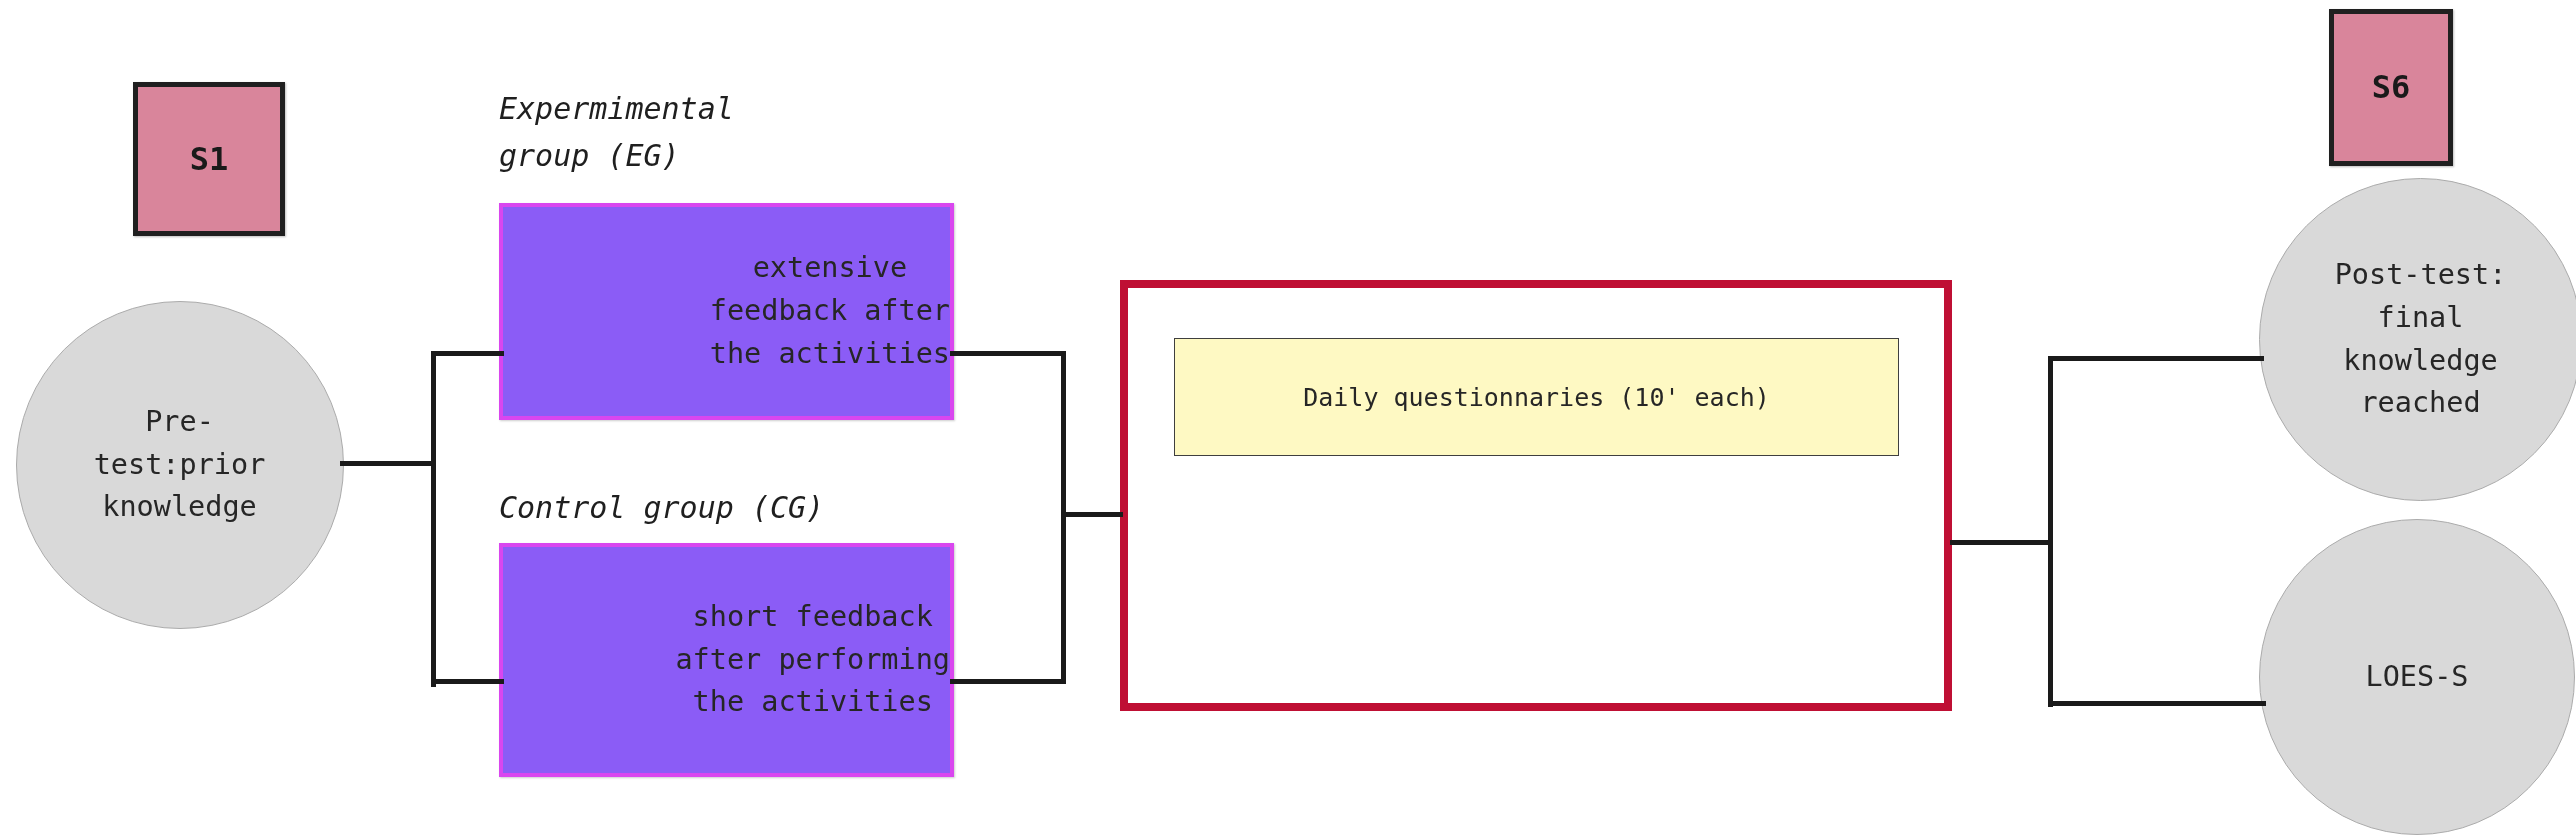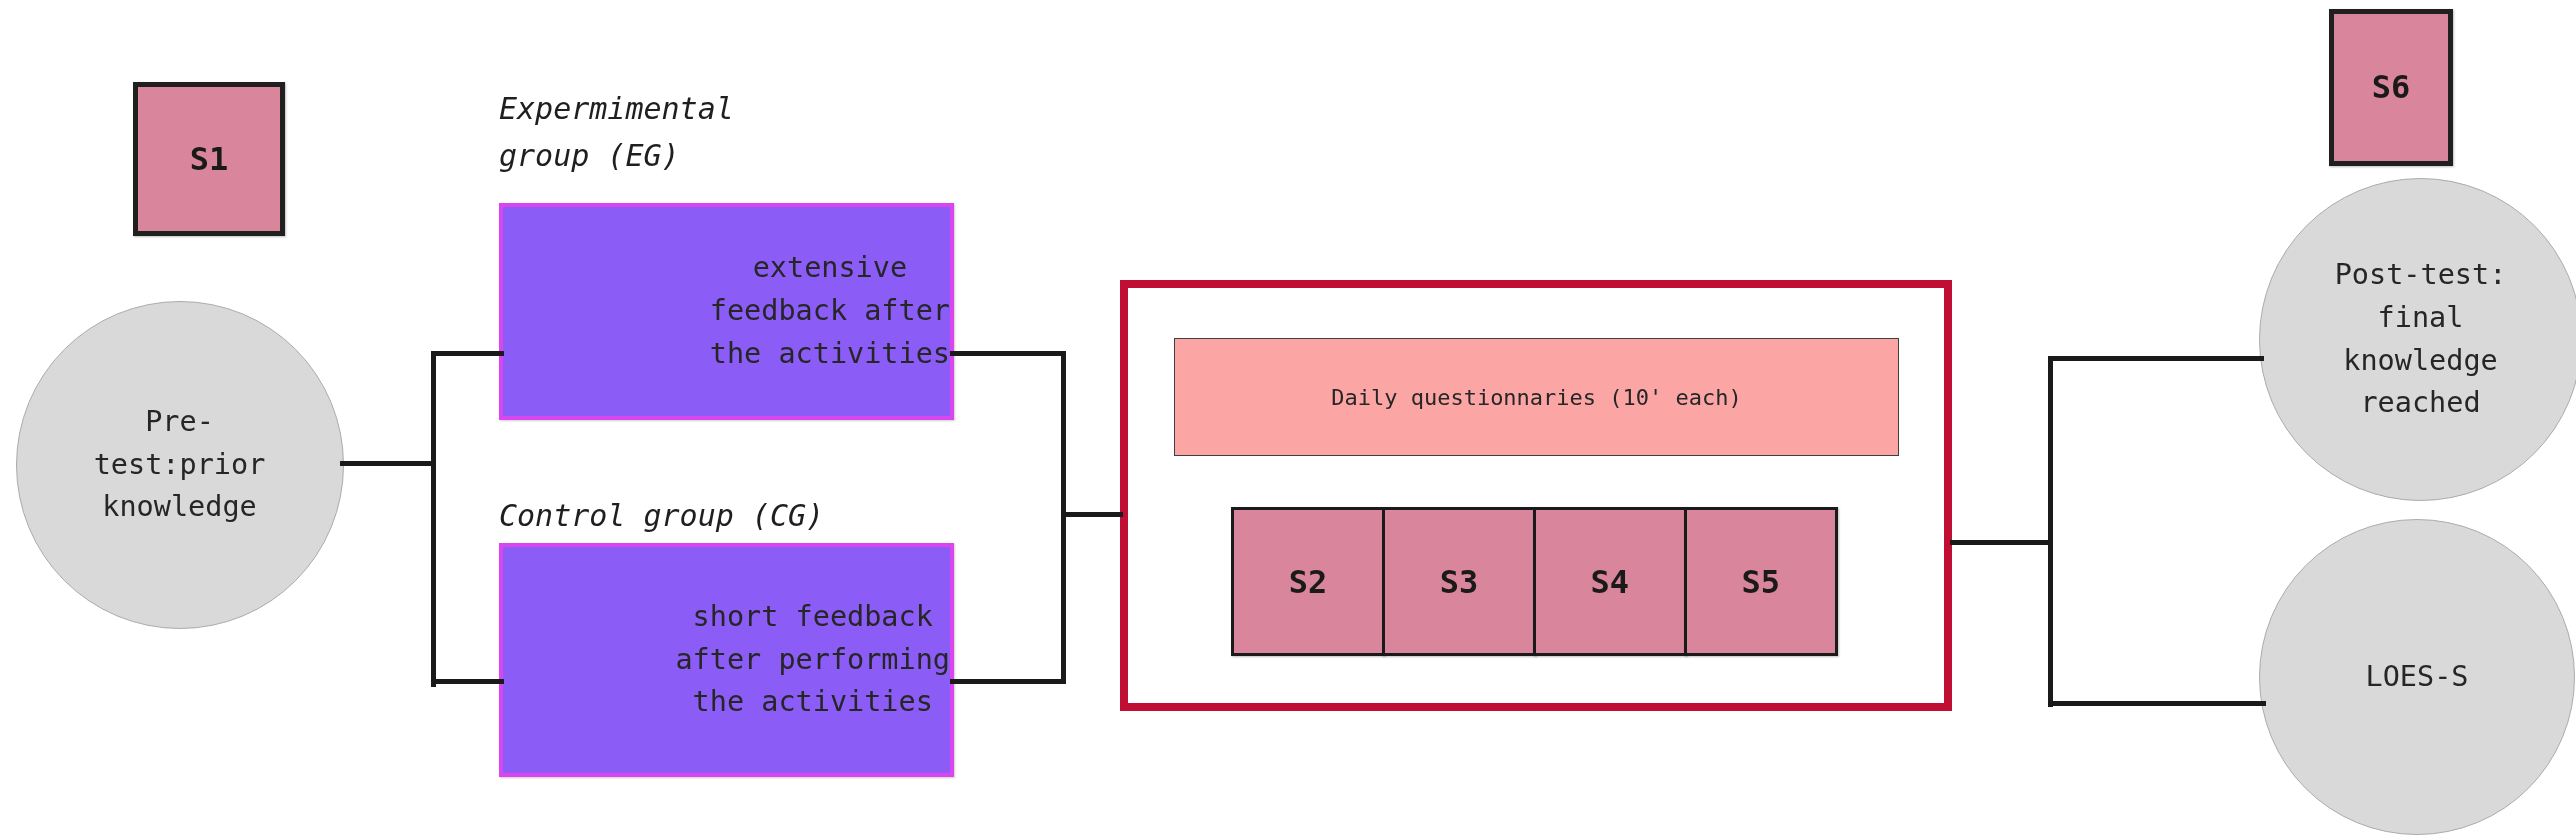--- a/index.html
+++ b/index.html
@@ -38,44 +38,44 @@
   .post{left:2259px;top:178px;width:323px;height:323px;}
   .loes{left:2259px;top:519px;width:316px;height:316px;}
 
   
   .glabel{
     position:absolute;left:499px;width:455px;
     font-style:italic;font-size:30px;line-height:1.55;
     white-space:pre-line;color:#1f1f1f;
   }
   .eg-label{top:86px;}
-  .cg-label{top:485px;margin-top:8px;}
+  .cg-label{top:485px;}
 
   
   .tbox{
     position:absolute;left:499px;width:455px;
     background:#8b5cf6;border:4px solid #d946ef;
     box-sizing:border-box;
     display:flex;align-items:center;justify-content:flex-end;
     font-size:28.5px;line-height:1.5;
     box-shadow:1.2px 1.2px 1.9px rgba(0,0,0,0.2);
   }
   .eg-box{top:203px;height:217px;}
   .cg-box{top:543px;height:234px;}
 
   
   .redbox{
     position:absolute;left:1120px;top:280px;width:832px;height:431px;
     border:8px solid #BF0F34;background:#ffffff;box-sizing:border-box;
   }
   .daily{
     position:absolute;left:1174px;top:338px;width:725px;height:118px;
-    background:#fca5a5;border:1.9px solid #3F3F3F;box-sizing:border-box;
+    background:#fef9c3;border:1.9px solid #3F3F3F;box-sizing:border-box;
     display:flex;align-items:center;justify-content:center;
-    font-size:22px;
+    font-size:25px;
   }
   .sessions-row{
     position:absolute;left:1231px;top:507px;
     display:flex;
   }
   .cell{
     width:154px;height:149px;
     background:#D9859B;border:3.1px solid #1a1a1a;box-sizing:border-box;
     display:flex;align-items:center;justify-content:center;
     font-weight:bold;font-size:32px;color:#1a1a1a;
@@ -127,34 +127,20 @@
   <div class="tbox cg-box">
     <span class="txt">short feedback
 after performing
 the activities</span>
   </div>
 
   <div class="redbox"></div>
   <div class="daily">
     <span class="txt">Daily questionnaries (10' each)</span>
   </div>
-  <div class="sessions-row">
-    <div class="cell">
-      <span>S2</span>
-    </div>
-    <div class="cell">
-      <span>S3</span>
-    </div>
-    <div class="cell">
-      <span>S4</span>
-    </div>
-    <div class="cell">
-      <span>S5</span>
-    </div>
-  </div>
 
   <div class="sq s6">
     <span class="txt">S6</span>
   </div>
 
   <div class="circle post">
     <span class="txt">Post-test:
 final
 knowledge
 reached</span>

